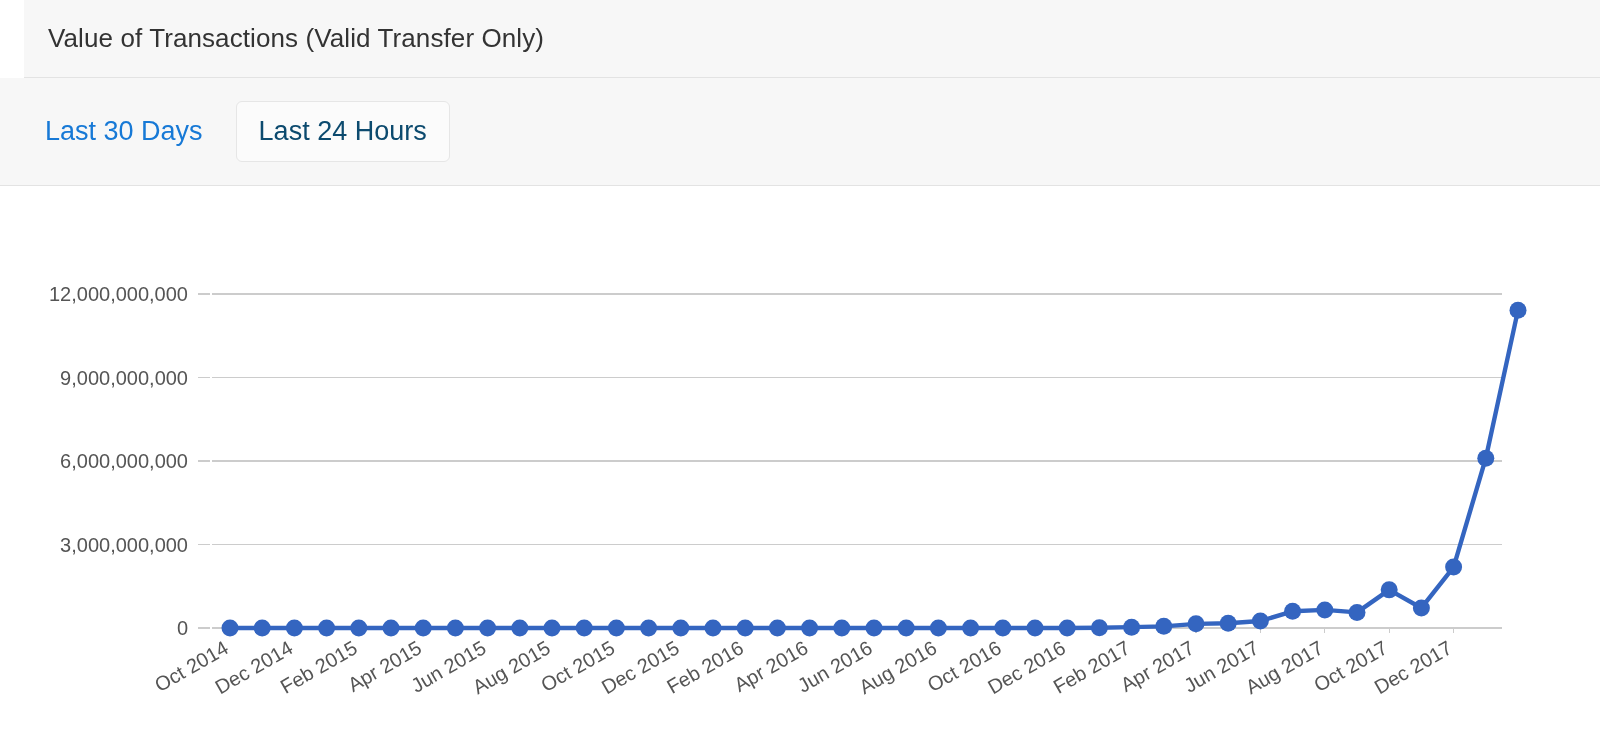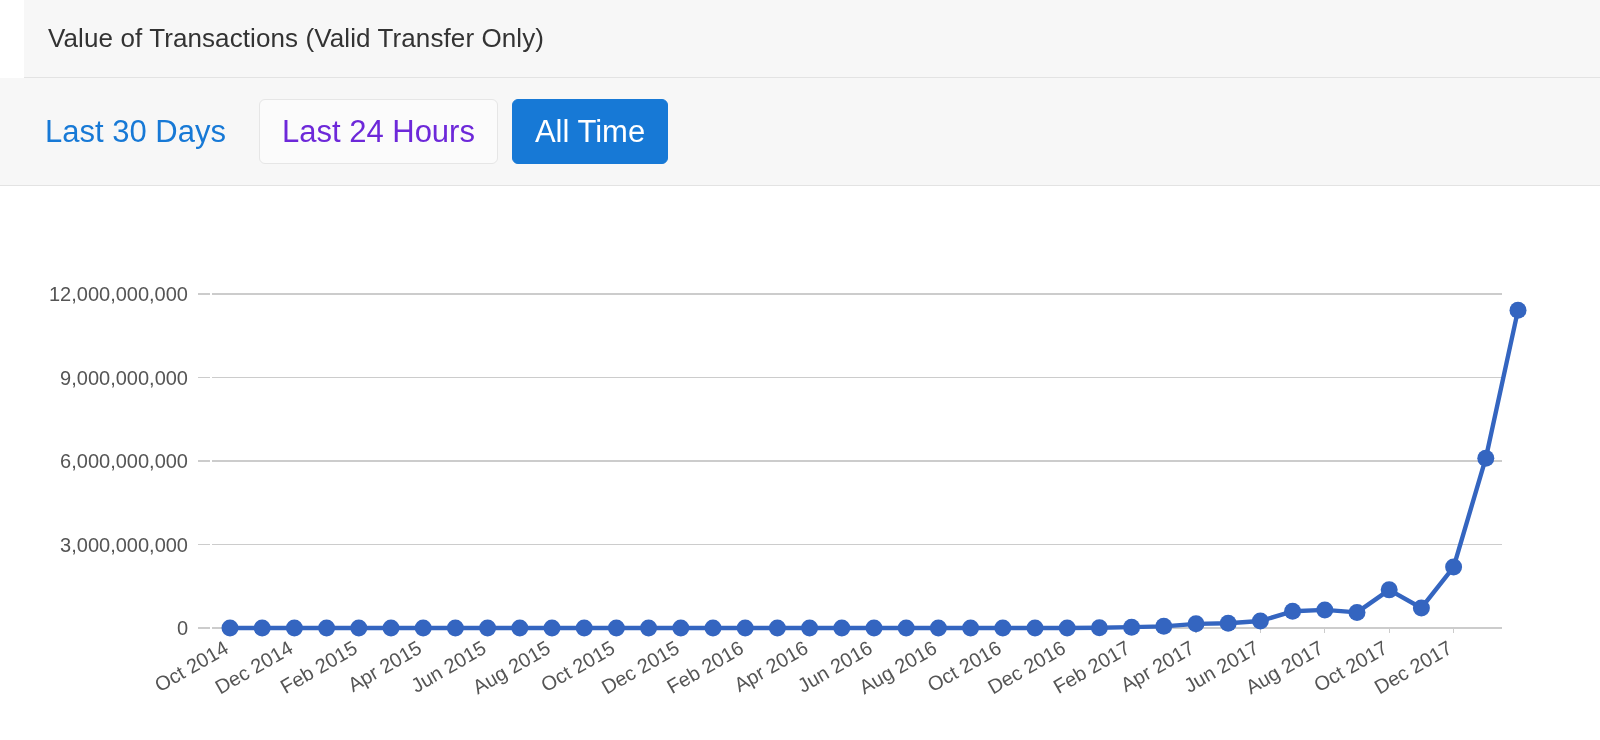--- a/index.html
+++ b/index.html
@@ -33,34 +33,34 @@
   
   .tabbar{
     height:108px;
     background:#f7f7f7;
     border-bottom:1px solid #e3e3e3;
     display:flex;align-items:center;
     box-sizing:border-box;
     padding-left:22px;
   }
   .tab{
-    font-size:31px;
+    font-size:27px;
     line-height:1;
     padding:16px 22px;
     border-radius:6px;
     border:1px solid transparent;
     cursor:pointer;
     white-space:nowrap;
     box-sizing:border-box;
     background:transparent;
     font-family:"Liberation Sans", sans-serif;
   }
   .tab.link{ color:#1779d6; }
   .tab.outline{
-    color:#6d28d9;
+    color:#0c4a6e;
     background:#fbfbfb;
     border:1px solid #e6e6e6;
     margin-left:10px;
   }
   .tab.active{
     color:#ffffff;
     background:#1779d6;
     border:1px solid #1779d6;
     font-weight:400;
     margin-left:14px;
@@ -96,21 +96,20 @@
 
 <div class="panel">
 
   <div class="panel-heading">
     <div class="panel-title">Value of Transactions (Valid Transfer Only)</div>
   </div>
 
   <div class="tabbar">
     <div class="tab link">Last 30 Days</div>
     <div class="tab outline">Last 24 Hours</div>
-    <div class="tab active">All Time</div>
   </div>
 
   <div class="chart-wrap">
     <svg class="chart-svg" id="chart" width="1600" height="554" viewBox="0 0 1600 554">
         <line x1="212" y1="442" x2="1502" y2="442" class="gridline"></line>
         <text x="188" y="449" class="ytick">0</text>
         <line x1="198" y1="442" x2="210" y2="442" class="gridline"></line>
         <line x1="212" y1="358.5" x2="1502" y2="358.5" class="gridline"></line>
         <text x="188" y="365.5" class="ytick">3,000,000,000</text>
         <line x1="198" y1="358.5" x2="210" y2="358.5" class="gridline"></line>

